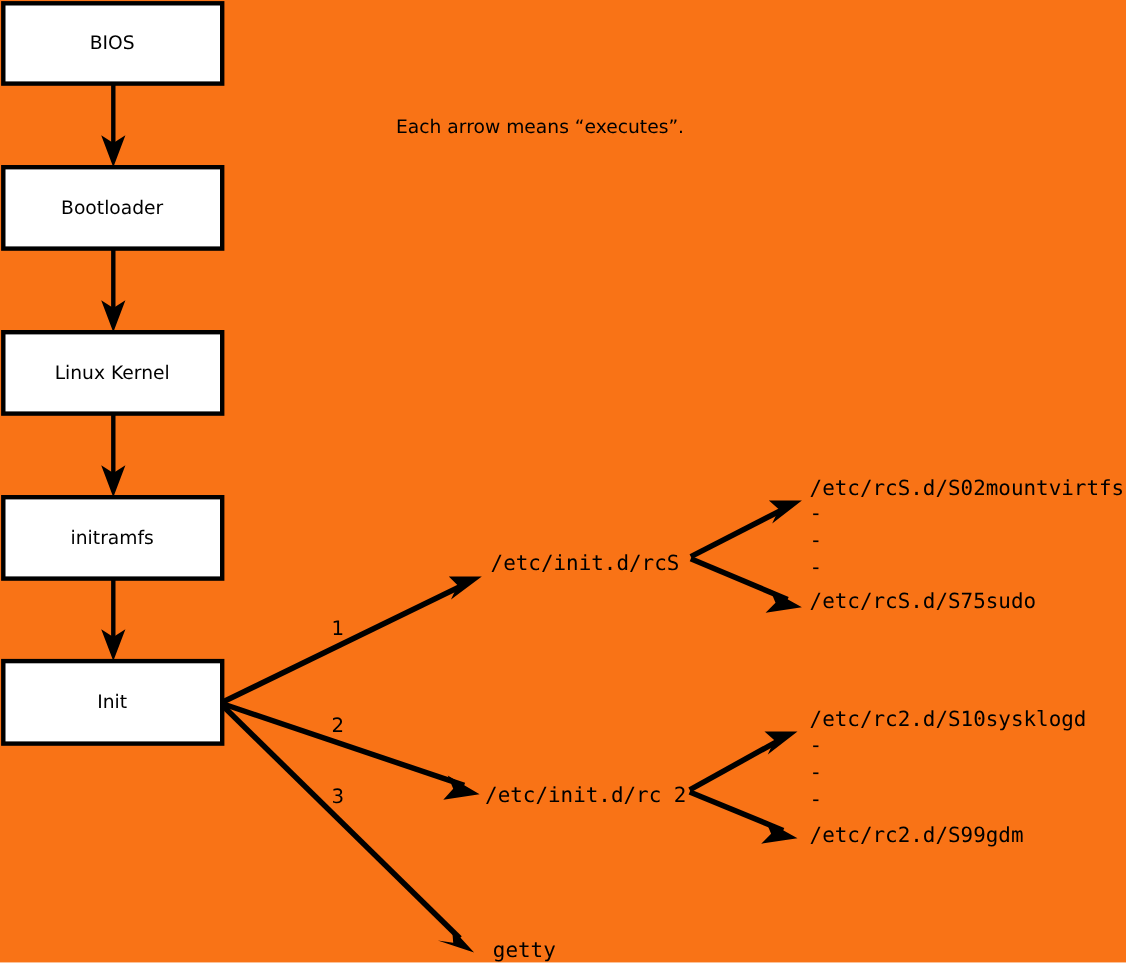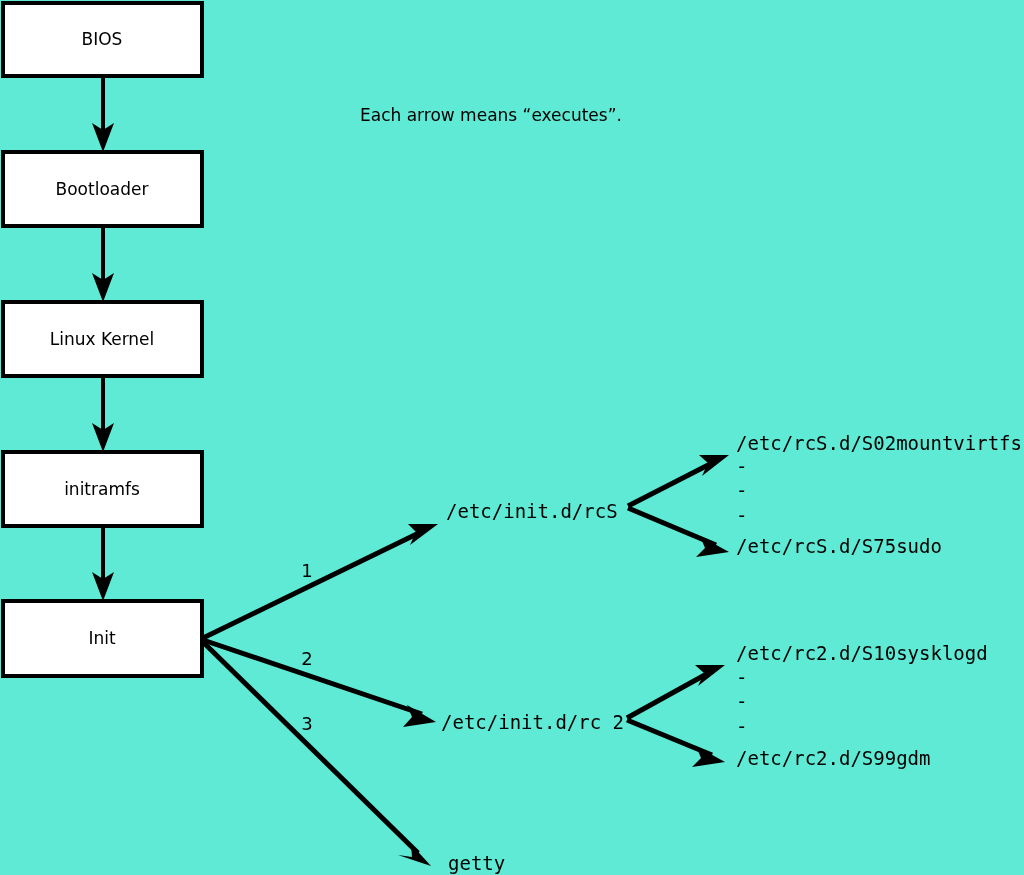--- a/index.html
+++ b/index.html
@@ -10,21 +10,21 @@
   body {
     width: 1024px;
     height: 875px;
     font-family: "Liberation Sans", sans-serif;
     overflow: hidden;
   }
   #diagram-root {
     position: relative;
     width: 1024px;
     height: 875px;
-    background: #5eead4;
+    background: #f97316;
   }
   svg#boot-diagram {
     display: block;
     width: 1024px;
     height: 875px;
   }
   .box-rect {
     fill: #ffffff;
     stroke: #000000;
     stroke-width: 4;

